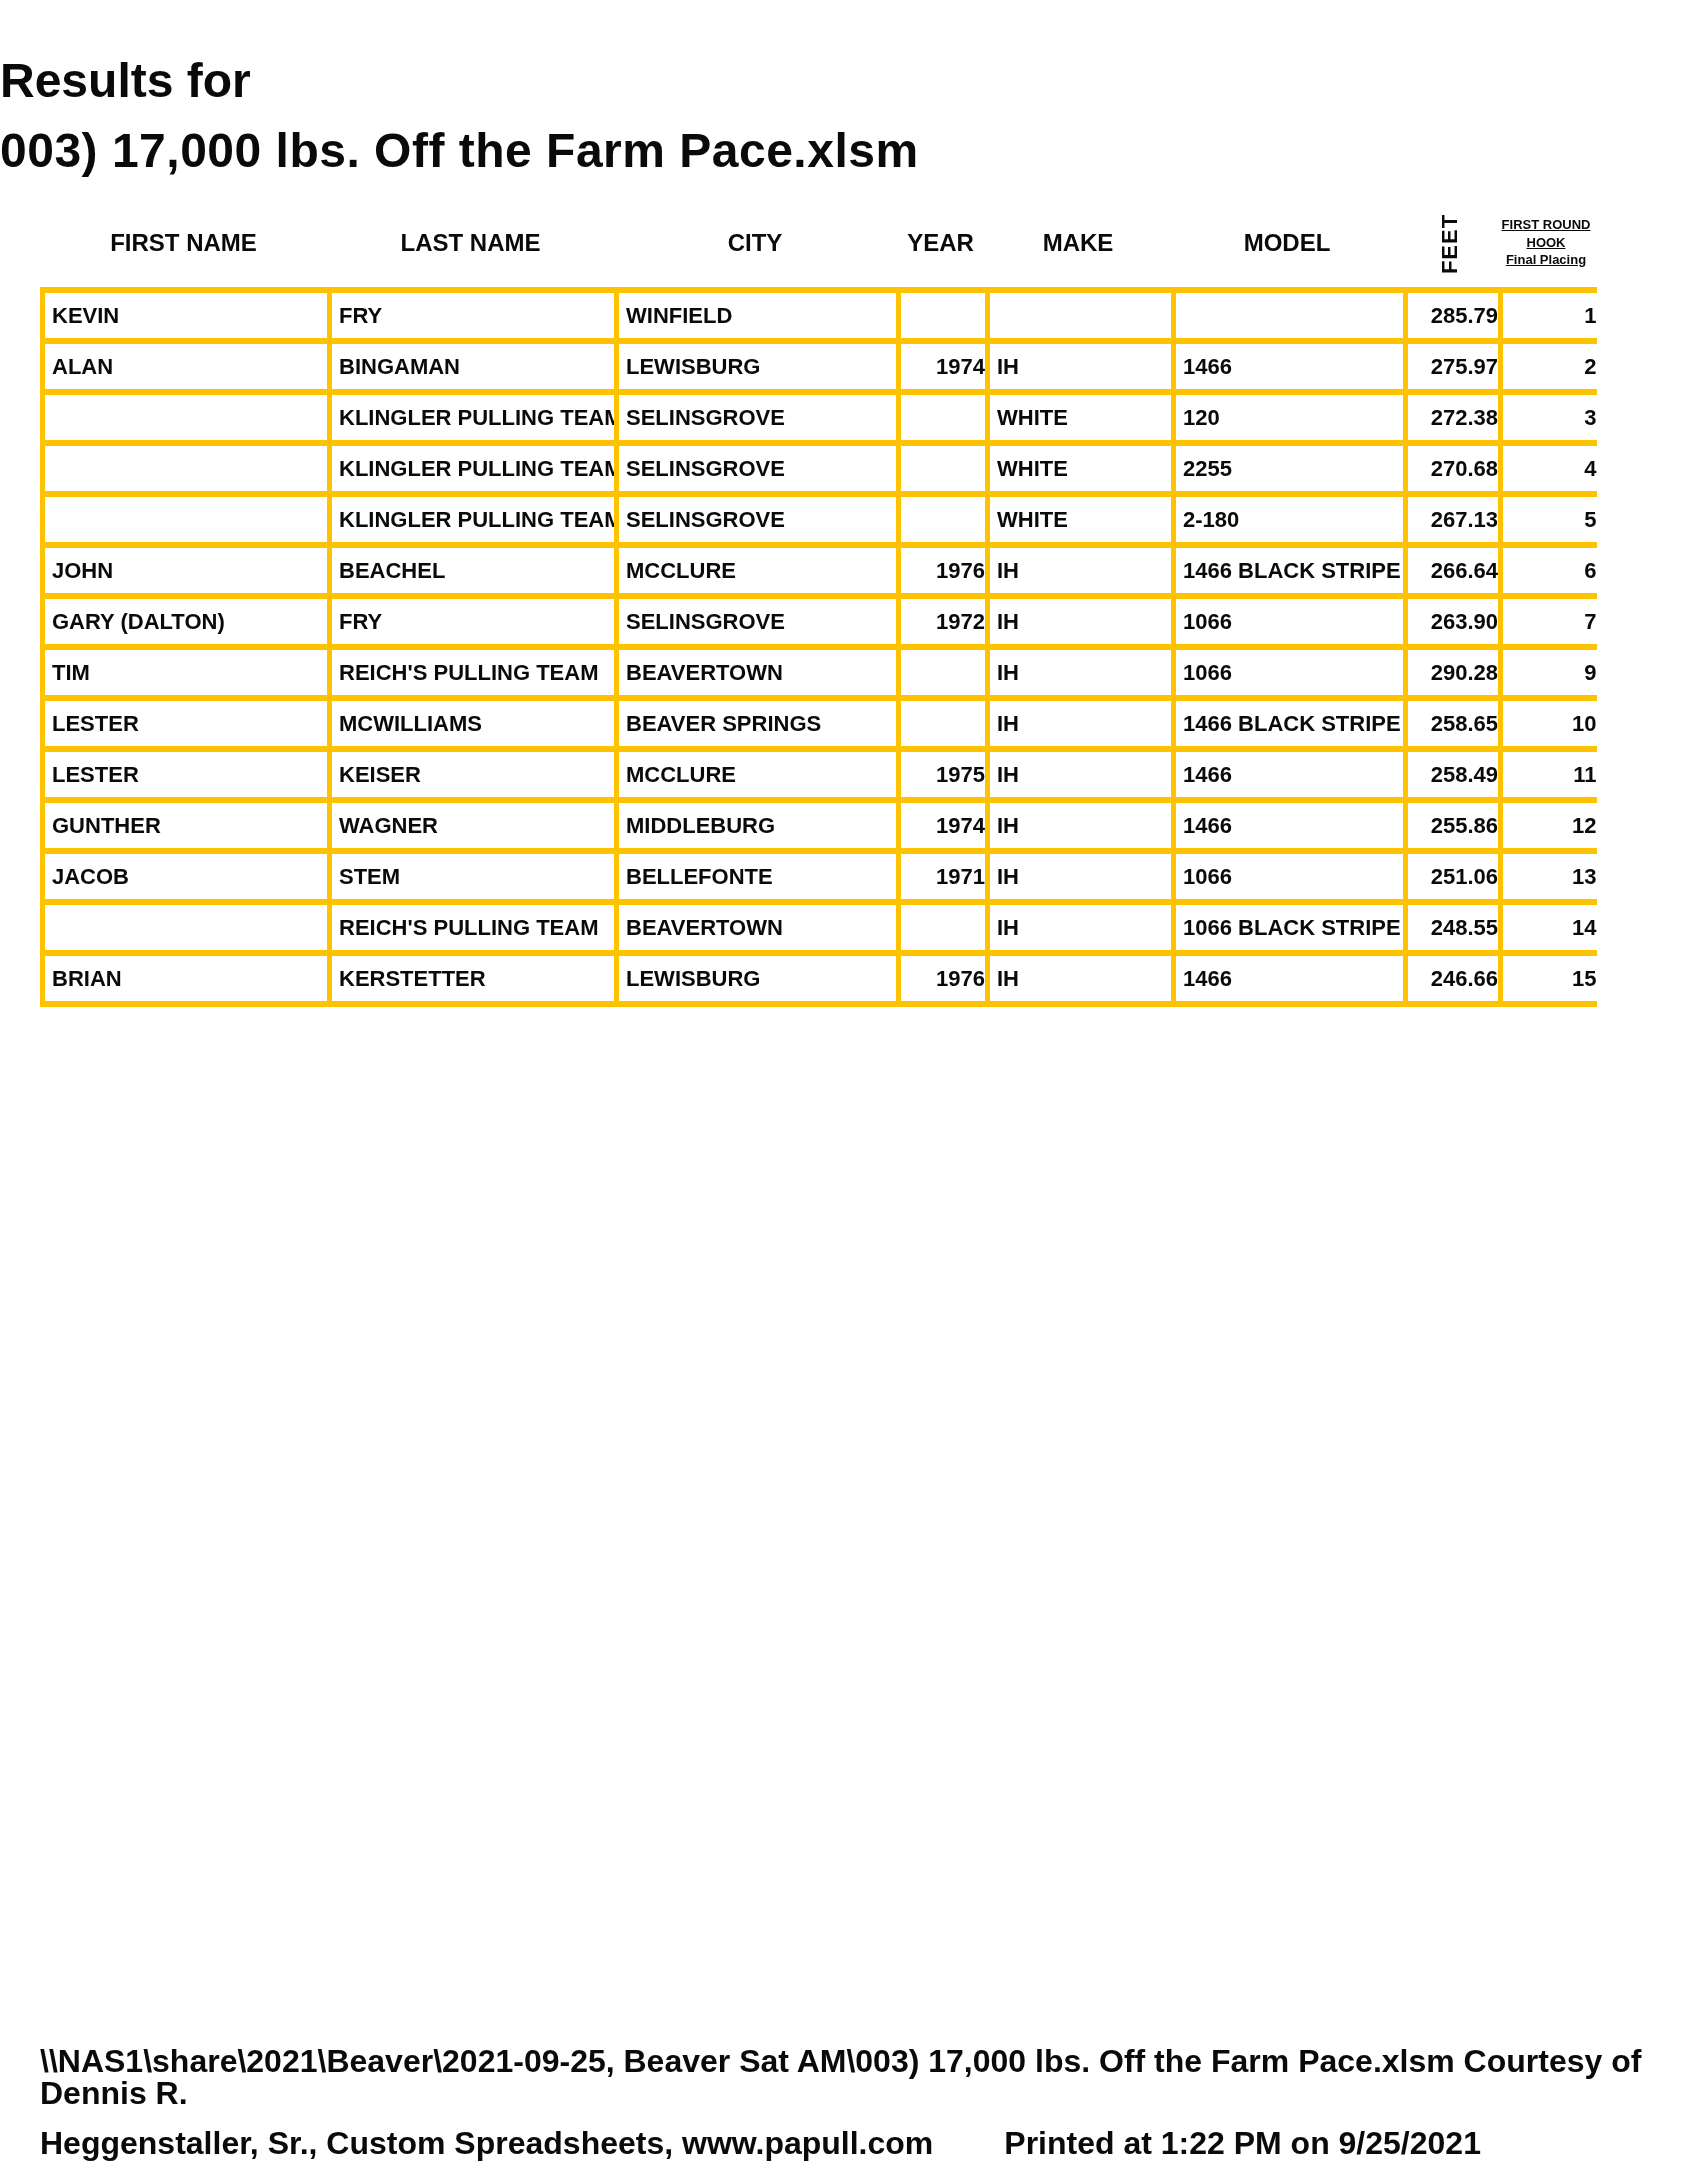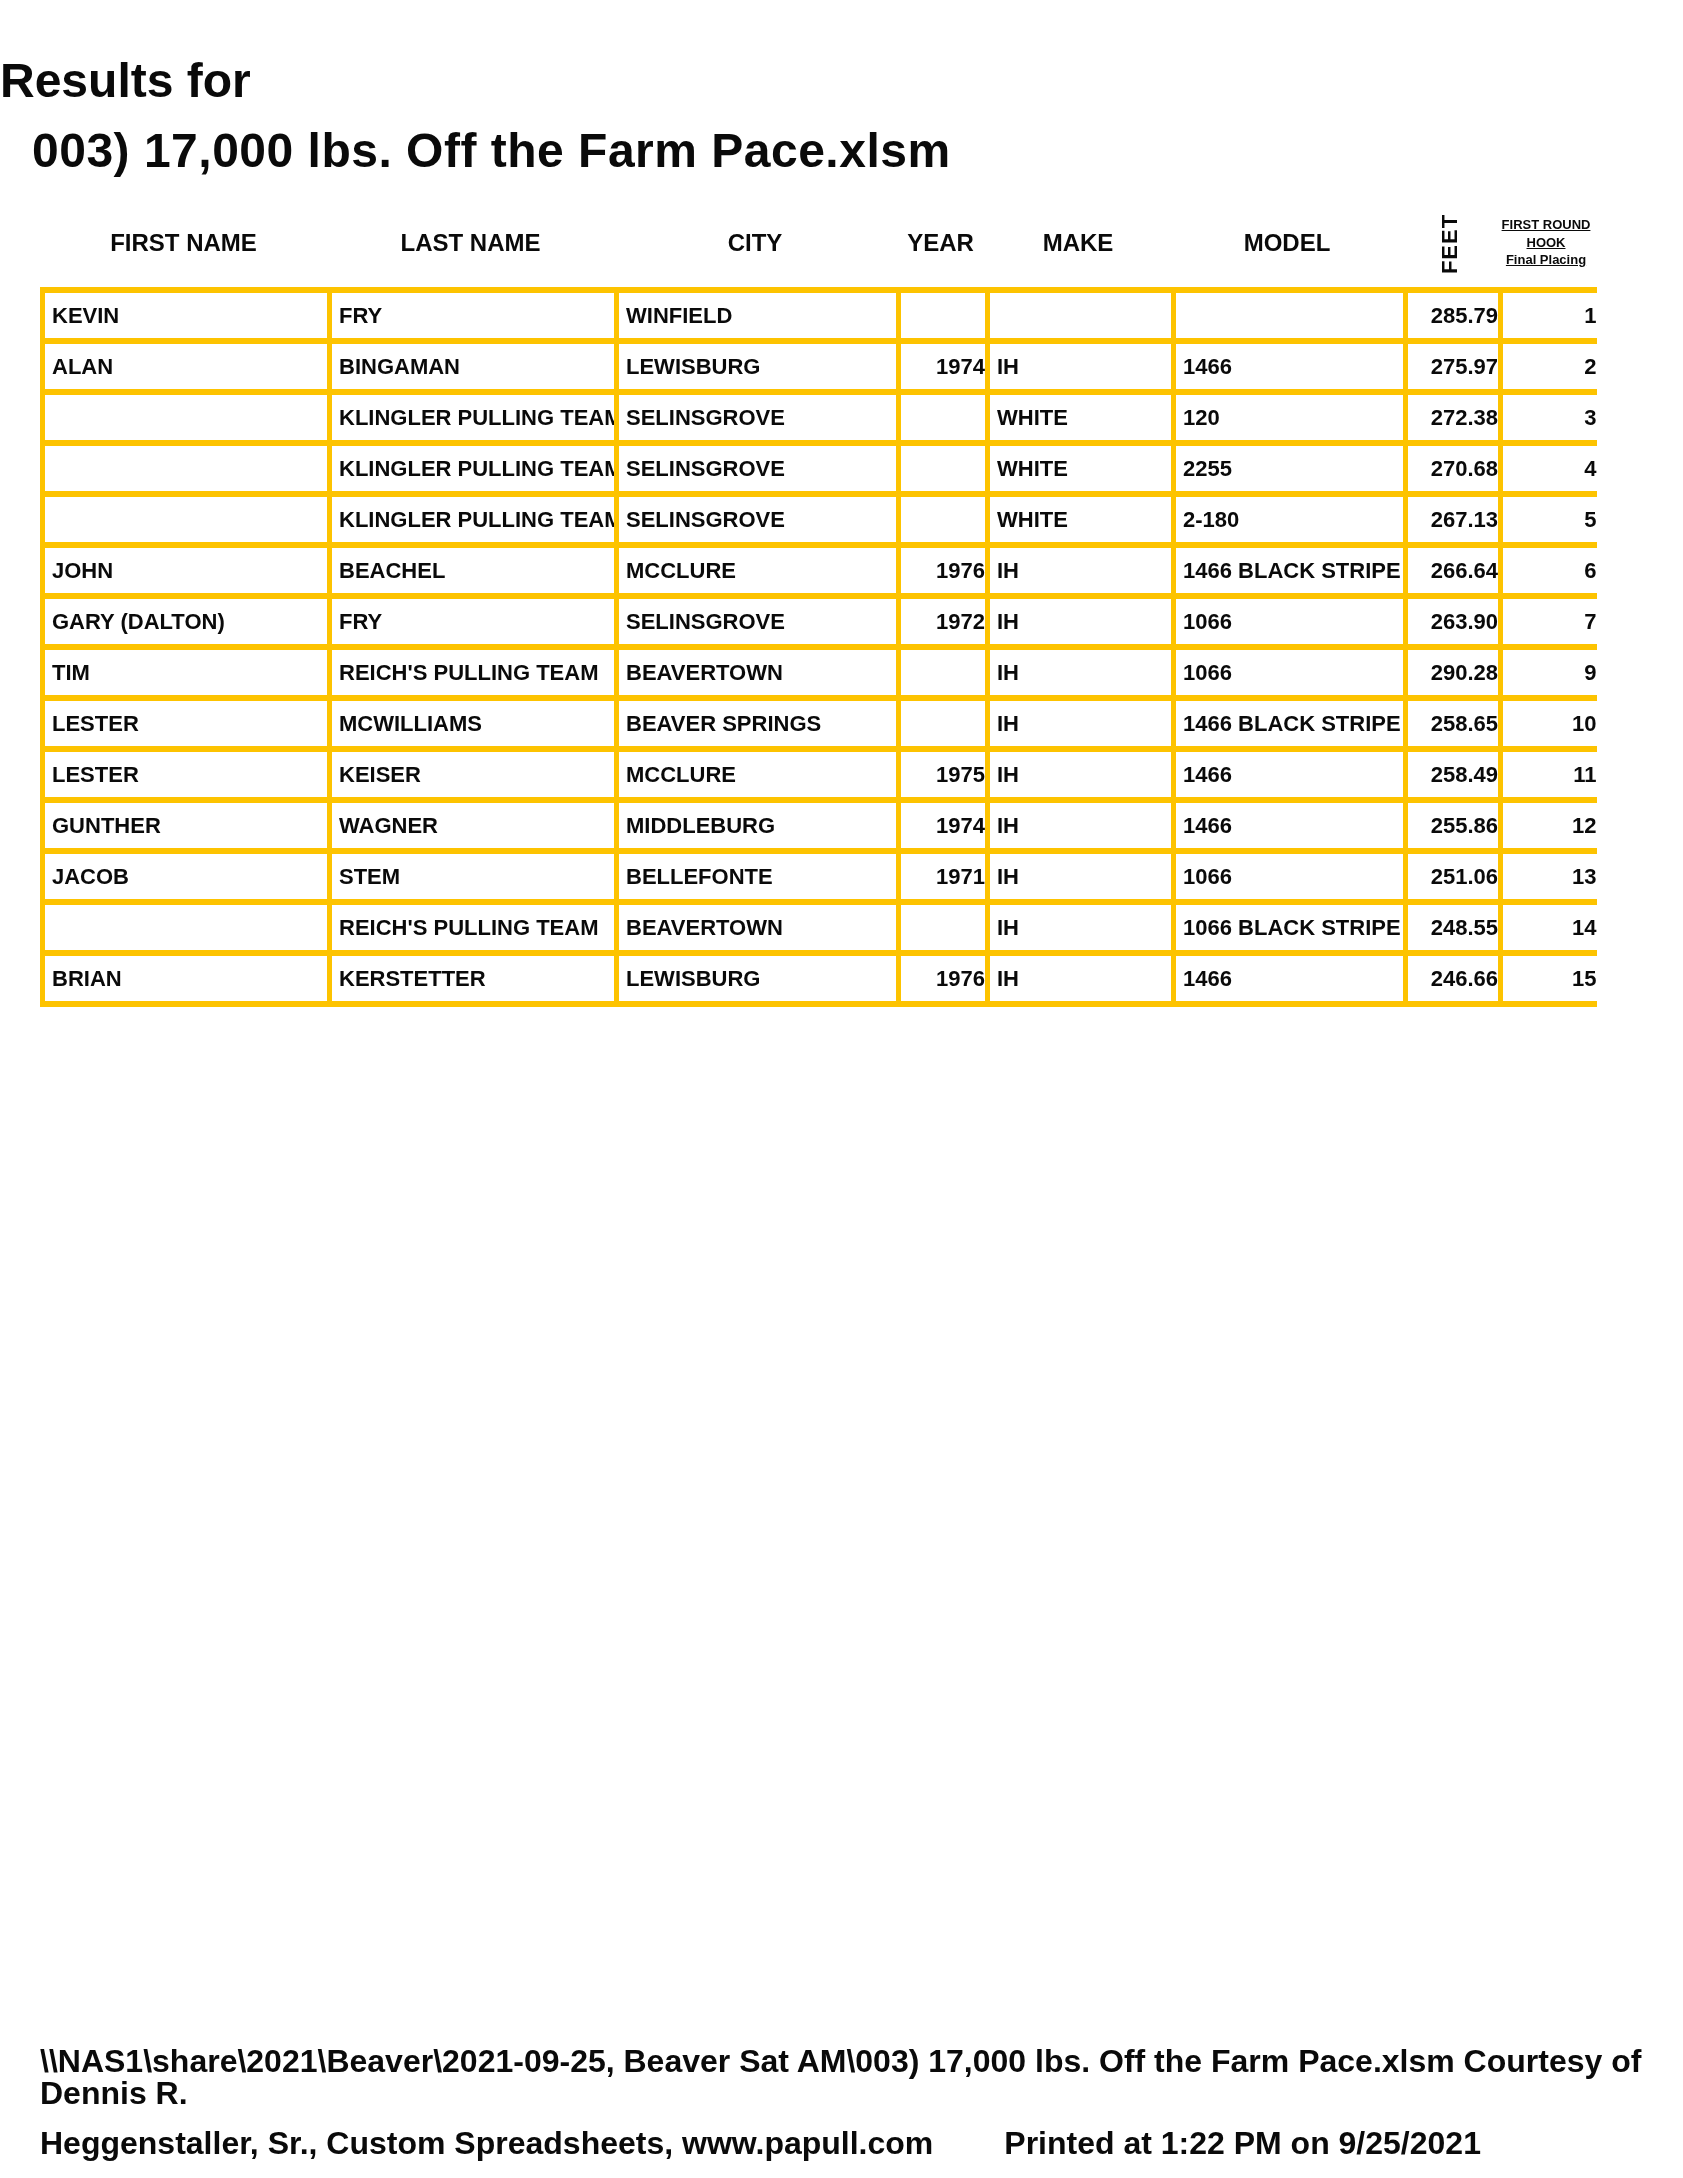--- a/index.html
+++ b/index.html
@@ -9,21 +9,21 @@
     position: relative;
     width: 1683px;
     height: 2178px;
     background: #ffffff;
     font-family: "Liberation Sans", sans-serif;
     color: var(--ink);
     overflow: hidden;
   }
   .title-block { position: absolute; left: 0; top: 57px; width: 100%; text-align: left; }
   .title-line1 { font-size: 48px; font-weight: bold; line-height: 1.0; }
-  .title-line2 { font-size: 48px; font-weight: bold; line-height: 1.0; margin-top: 22px; letter-spacing: 0.5px; padding-left: 32px; }
+  .title-line2 { font-size: 48px; font-weight: bold; line-height: 1.0; margin-top: 22px; letter-spacing: 0.5px; }
 
   
   .col-headers {
     position: absolute; left: 40px; top: 210px; width: 1554px; height: 65px;
     display: flex; align-items: center;
   }
   .col-h { text-align: center; font-weight: bold; font-size: 24px; }
   .col-h.w1 { width: 287px; }
   .col-h.w2 { width: 287px; }
   .col-h.w3 { width: 282px; }

